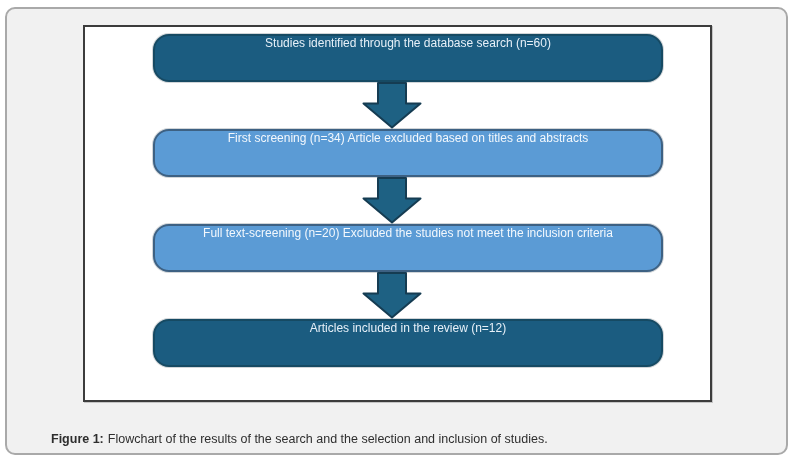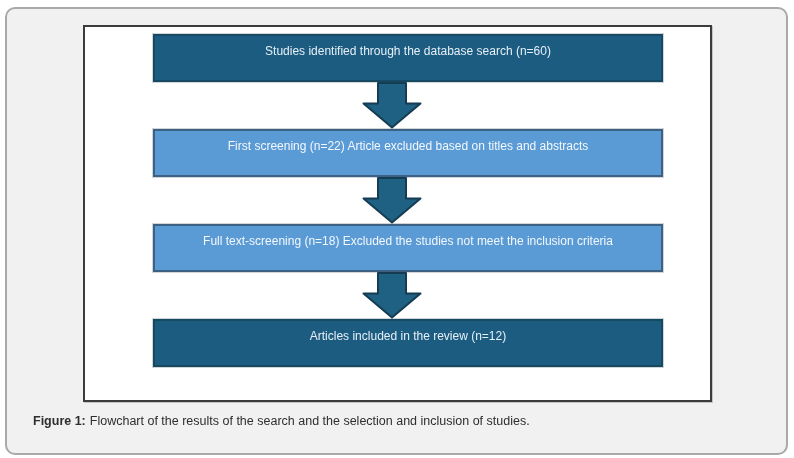--- a/index.html
+++ b/index.html
@@ -38,28 +38,28 @@
   .flow {
     position: absolute;
     left: 68px;
     top: 7px;
     width: 510px;
   }
   .node {
     box-sizing: border-box;
     width: 510px;
     height: 48px;
-    padding-top: 8px;
     display: flex;
     justify-content: center;
     align-items: flex-start;
     text-align: center;
     font-size: 12px;
     line-height: 14px;
     box-shadow: 0 0 0 1px rgba(190,195,200,0.7);
+    border-radius: 16px;
   }
   .node.dark {
     background: var(--dark-fill, #1b5c80);
     border: 2px solid var(--dark-border, #164a63);
     color: var(--dark-text, #e7f0f8);
   }
   .node.light {
     background: var(--light-fill, #5b9bd5);
     border: 2px solid var(--light-border, #3d6183);
     color: var(--light-text, #f3f8fd);
@@ -78,21 +78,21 @@
   .arrow-row path {
     fill: var(--arrow-fill, #1e6183);
     stroke: var(--arrow-border, #153c52);
     stroke-width: 2;
     stroke-linejoin: round;
   }
   .caption {
     position: absolute;
     left: 10px;
     top: 404px;
-    margin: 0;
+    margin: 18px;
     font-size: 12.5px;
     line-height: 16px;
     color: var(--caption-color, #2e2e2e);
     white-space: nowrap;
     padding-left: 16px;
   }
   .cap-label {
     font-weight: bold;
     margin-right: 4px;
   }
@@ -110,31 +110,31 @@
           <span class="node-label">Studies identified through the database search (n=60)</span>
         </div>
 
         <div class="arrow-row">
           <svg viewBox="0 0 62 47" width="62" height="47" aria-hidden="true">
             <path d="M17 1 H45 V21.5 H59.5 L31 45.5 L2.5 21.5 H17 Z"></path>
           </svg>
         </div>
 
         <div class="node light">
-          <span class="node-label">First screening (n=22) Article excluded based on titles and abstracts</span>
+          <span class="node-label">First screening (n=34) Article excluded based on titles and abstracts</span>
         </div>
 
         <div class="arrow-row">
           <svg viewBox="0 0 62 47" width="62" height="47" aria-hidden="true">
             <path d="M17 1 H45 V21.5 H59.5 L31 45.5 L2.5 21.5 H17 Z"></path>
           </svg>
         </div>
 
         <div class="node light">
-          <span class="node-label">Full text-screening (n=18) Excluded the studies not meet the inclusion criteria</span>
+          <span class="node-label">Full text-screening (n=20) Excluded the studies not meet the inclusion criteria</span>
         </div>
 
         <div class="arrow-row">
           <svg viewBox="0 0 62 47" width="62" height="47" aria-hidden="true">
             <path d="M17 1 H45 V21.5 H59.5 L31 45.5 L2.5 21.5 H17 Z"></path>
           </svg>
         </div>
 
         <div class="node dark">
           <span class="node-label">Articles included in the review (n=12)</span>

